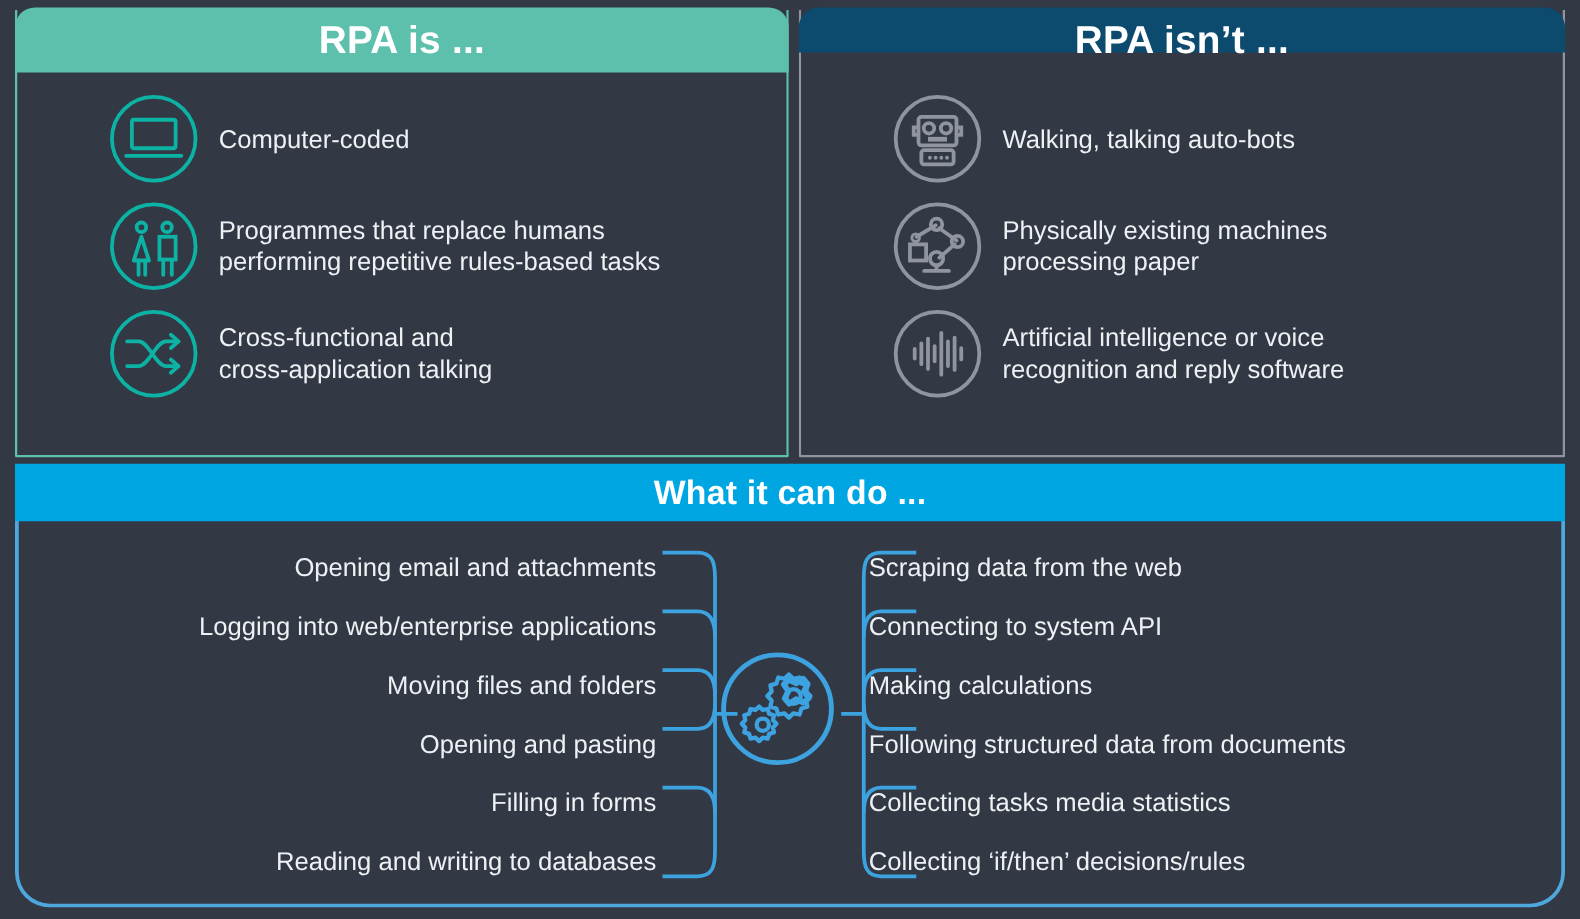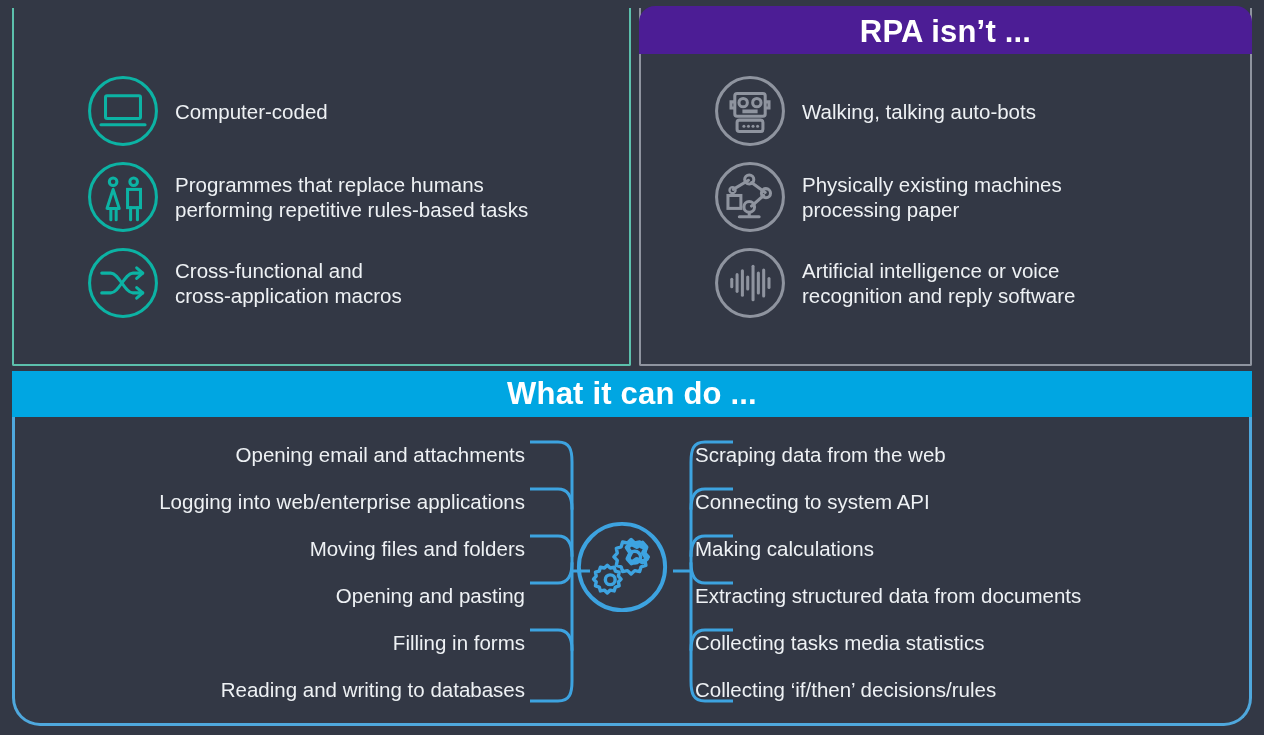--- a/index.html
+++ b/index.html
@@ -66,23 +66,23 @@
     height: 358px;
     border-color: #8f949f;
     border-top: none;
     border-radius: 0 0 2px 2px;
   }
   #panel-isnt .panel-header {
     position: absolute;
     left: -2px;
     top: -2px;
     width: 613px;
-    height: 48px;
+    height: 36px;
     line-height: 52px;
-    background: #4c1d95;
+    background: #0c4a6e;
     border-radius: 16px 16px 0 0;
     font-size: 31px;
   }
 
   
   #panel-can {
     left: 12px;
     top: 374px;
     width: 1240px;
     height: 352px;
@@ -91,21 +91,21 @@
     border-radius: 0 0 28px 28px;
   }
   #panel-can .panel-header {
     position: absolute;
     left: -3px;
     top: -3px;
     width: 1240px;
     height: 46px;
     line-height: 46px;
     background: #00a6e2;
-    font-size: 31px;
+    font-size: 27px;
   }
 
   
   .feature-list {
     position: absolute;
     left: 0;
     top: 52px;
     width: 100%;
     padding: 8px 0 0 0;
   }
@@ -177,20 +177,21 @@
     width: 98px;
     height: 98px;
   }
 </style>
 </head>
 <body>
 
 <div class="board">
 
   <section class="panel" id="panel-is">
+    <div class="panel-header">RPA is ...</div>
 
     <div class="feature-list">
 
       <div class="feature">
         <svg class="feature-icon" viewBox="0 0 100 100">
           <circle cx="50" cy="50" r="44" fill="none" stroke="#0cb3a4" stroke-width="4"></circle>
           <rect x="27" y="30" width="46" height="30" rx="2" fill="none" stroke="#0cb3a4" stroke-width="4"></rect>
           <line x1="21" y1="68" x2="79" y2="68" stroke="#0cb3a4" stroke-width="4" stroke-linecap="round"></line>
         </svg>
         <div class="feature-text">Computer-coded</div>
@@ -214,21 +215,21 @@
 
       <div class="feature">
         <svg class="feature-icon" viewBox="0 0 100 100">
           <circle cx="50" cy="50" r="44" fill="none" stroke="#0cb3a4" stroke-width="4"></circle>
           <path d="M22 37 H34 C45 37 52 63 63 63 H76" fill="none" stroke="#0cb3a4" stroke-width="4" stroke-linecap="round"></path>
           <path d="M22 63 H34 C45 63 52 37 63 37 H76" fill="none" stroke="#0cb3a4" stroke-width="4" stroke-linecap="round"></path>
           <polyline points="68,30 76,37 68,44" fill="none" stroke="#0cb3a4" stroke-width="4" stroke-linecap="round" stroke-linejoin="round"></polyline>
           <polyline points="68,56 76,63 68,70" fill="none" stroke="#0cb3a4" stroke-width="4" stroke-linecap="round" stroke-linejoin="round"></polyline>
         </svg>
         <div class="feature-text">Cross-functional and
-cross-application macros</div>
+cross-application talking</div>
       </div>
 
     </div>
   </section>
 
   <section class="panel" id="panel-isnt">
     <div class="panel-header">RPA isn’t ...</div>
 
     <div class="feature-list">
 
@@ -323,21 +324,21 @@
           <path d="M60 163 H32 C22 163 18 155 18 143"></path>
           <path d="M60 210 H32 C22 210 18 218 18 230"></path>
           <path d="M18 151 H0"></path>
         </g>
       </svg>
 
       <div class="can-col" id="can-col-right">
         <div class="can-item">Scraping data from the web</div>
         <div class="can-item">Connecting to system API</div>
         <div class="can-item">Making calculations</div>
-        <div class="can-item">Extracting structured data from documents</div>
+        <div class="can-item">Following structured data from documents</div>
         <div class="can-item">Collecting tasks media statistics</div>
         <div class="can-item">Collecting ‘if/then’ decisions/rules</div>
       </div>
 
     </div>
   </section>
 
   <svg class="hub" viewBox="0 0 100 100">
     <circle cx="50" cy="50" r="44" fill="none" stroke="#3da3e0" stroke-width="4"></circle>
     <g fill="none" stroke="#3da3e0" stroke-width="3.5" stroke-linejoin="round">

